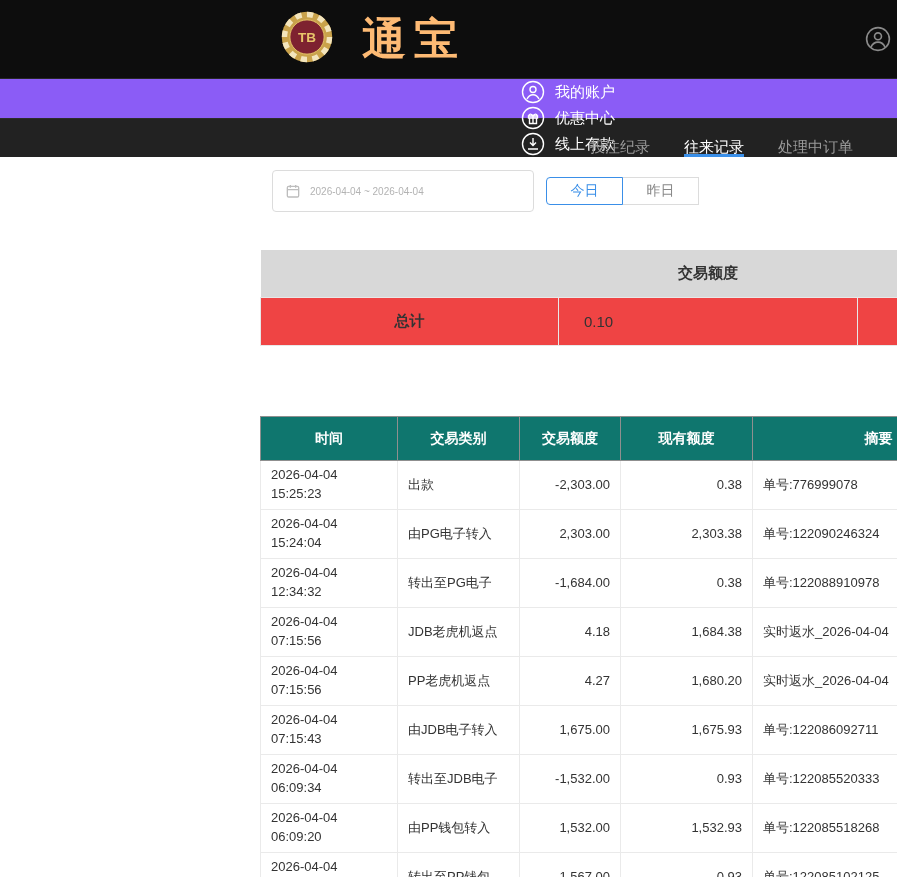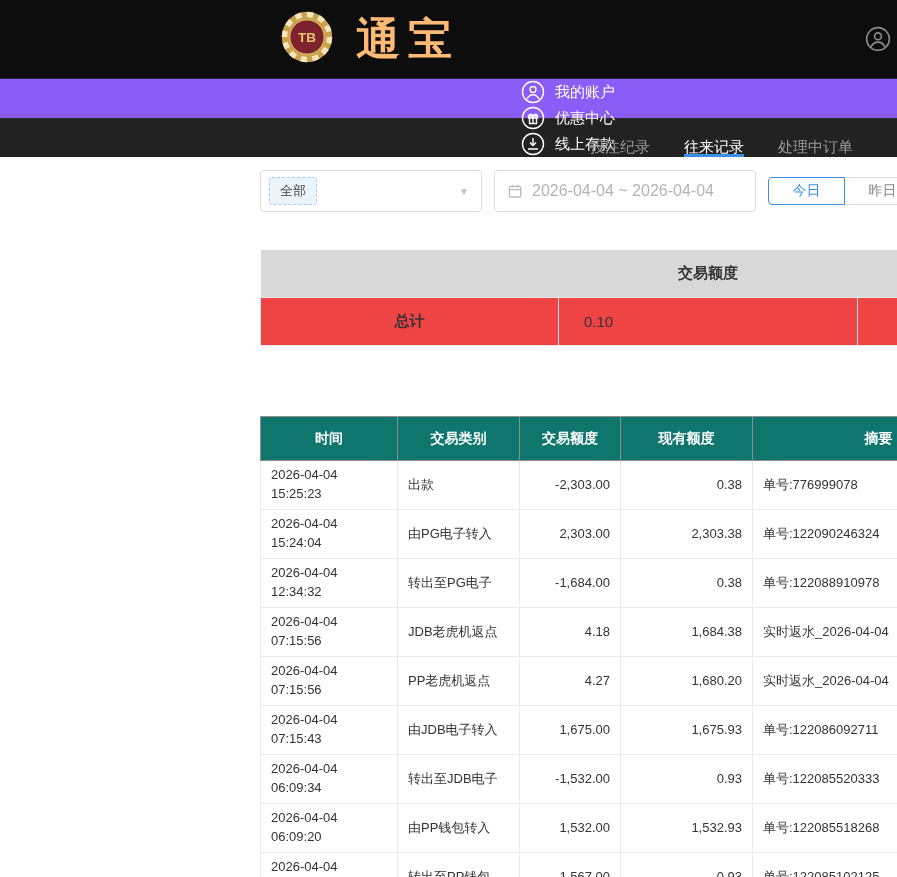--- a/index.html
+++ b/index.html
@@ -2,40 +2,40 @@
 <html><head>
 <meta charset="utf-8">
 <style>
   html,body{margin:0;padding:0;background:#fff;}
   .viewport{
     position:relative;width:897px;height:877px;overflow:hidden;background:#fff;
     font-family:"Liberation Sans","DejaVu Sans",sans-serif;color:#333;
   }
   
   .topbar{height:78px;background:#0d0d0d;display:flex;align-items:center;padding-left:280px;position:relative;}
-  .logo{display:flex;align-items:center;gap:22px;cursor:pointer;}
+  .logo{display:flex;align-items:center;gap:28px;cursor:pointer;}
   .logo-text{font-family:"DejaVu Serif",serif;font-size:44px;font-weight:bold;color:#fdba74;letter-spacing:8px;line-height:1;}
   .account-btn{position:absolute;right:6px;top:26px;width:26px;height:26px;cursor:pointer;}
   
   .mainnav{height:39px;background:#8b5cf6;display:flex;align-items:center;padding-left:283px;border-top:1px solid #262626;flex-direction:column;}
   .nav-item{display:flex;align-items:center;gap:9px;color:#ffffff;font-size:15px;margin-right:45px;white-space:nowrap;cursor:pointer;flex:0 0 auto;}
   .nav-ico{width:26px;height:26px;display:flex;align-items:center;justify-content:center;}
   
   .subtabs{height:38px;background:#222222;display:flex;align-items:flex-end;gap:34px;padding-left:590px;font-size:15px;border-top:1px solid #2c2c2c;}
   .tab{color:#9a9a9a;display:flex;align-items:center;position:relative;cursor:pointer;white-space:nowrap;}
   .tab.active{color:#ffffff;}
   .tab-underline{position:absolute;left:0;right:0;bottom:0;height:3px;background:#3a8fe8;}
   
   .content{margin-left:260px;width:920px;}
   .filters{display:flex;margin-top:13px;align-items:center;}
   .select{width:200px;height:40px;border:1px solid #dcdcdc;border-radius:4px;display:flex;align-items:center;justify-content:space-between;padding:0 12px 0 8px;cursor:pointer;background:#fff;}
   .tag{background:#eaf4fd;border:1px dashed #a3cdf4;border-radius:3px;padding:4px 10px;font-size:13px;color:#444;}
   .caret{color:#c0c0c0;font-size:10px;}
   .datebox{width:236px;height:40px;border:1px solid #dcdcdc;border-radius:4px;display:flex;align-items:center;gap:9px;padding:0 12px;margin-left:12px;cursor:text;background:#fff;}
-  .date-text{color:#b3b3b3;font-size:16px;white-space:nowrap;}
+  .date-text{color:#b3b3b3;font-size:10px;white-space:nowrap;}
   .btn-group{display:flex;margin-left:12px;}
   .qbtn{width:77px;height:28px;background:#fff;border:1px solid #dcdcdc;color:#888;font-size:14px;cursor:pointer;margin-left:-1px;font-family:inherit;}
   .qbtn:first-child{margin-left:0;border-radius:4px 0 0 4px;}
   .qbtn.active{border-color:#3a8fe8;color:#3a8fe8;position:relative;z-index:2;}
   
   .summary{border-collapse:collapse;margin-top:38px;table-layout:fixed;width:900px;}
   .summary th{background:#d8d8d8;height:45px;font-size:15px;font-weight:bold;color:#333;border:none;}
   .summary td{height:45px;border:1px solid #e8e8e8;font-size:15px;color:#333;background:#ef4444;}
   .summary td.total-label{text-align:center;font-weight:bold;}
   .summary td.total-value{padding-left:25px;text-align:left;}
@@ -130,24 +130,20 @@
       <span class="tab-underline"></span>
     </div>
     <div class="tab">
       <span>处理中订单</span>
     </div>
   </div>
 
   <main class="content">
 
     <div class="filters">
-      <div class="select">
-        <span class="tag">全部</span>
-        <span class="caret">▼</span>
-      </div>
       <div class="datebox">
         <span style="display:flex;">
           <svg width="16" height="16" viewBox="0 0 24 24" fill="none" stroke="#bdbdbd" stroke-width="2">
             <rect x="3.5" y="5" width="17" height="16" rx="2"></rect>
             <path d="M3.5 10h17M8 3v4M16 3v4"></path>
           </svg>
         </span>
         <span class="date-text">2026-04-04 ~ 2026-04-04</span>
       </div>
       <div class="btn-group">

